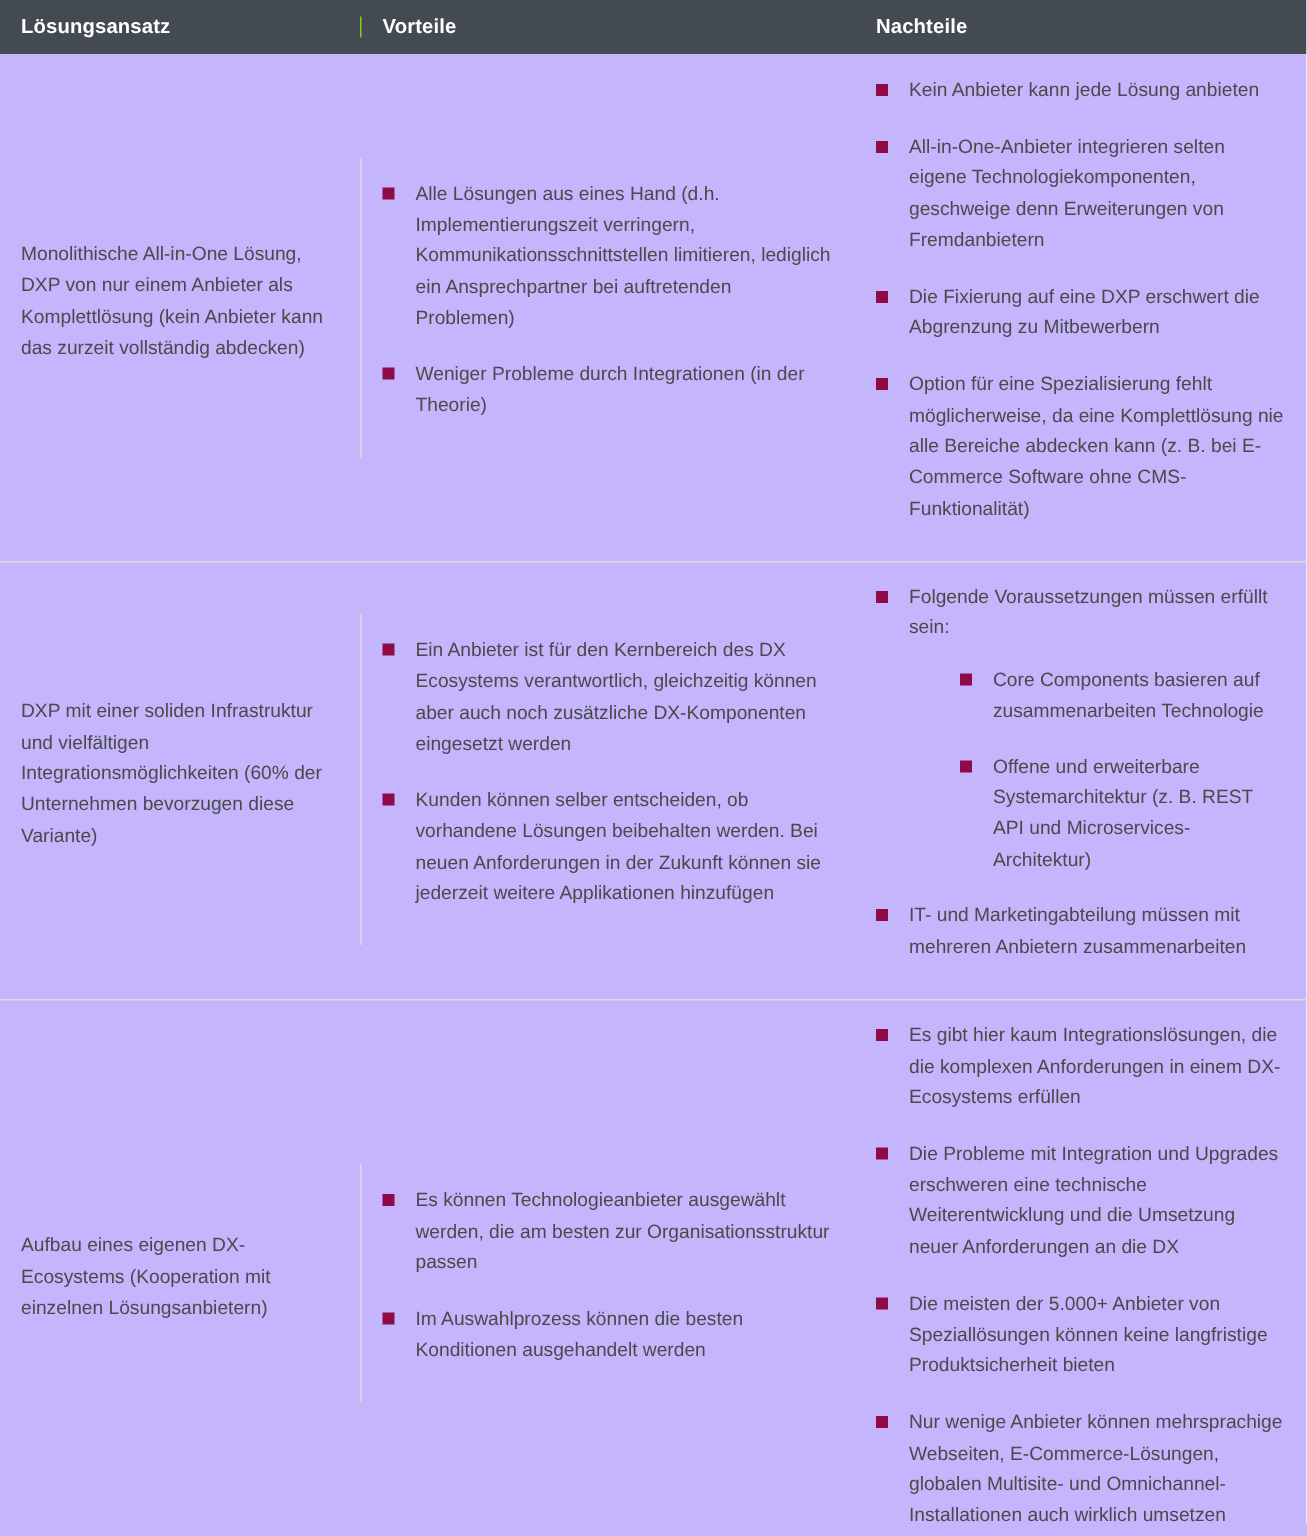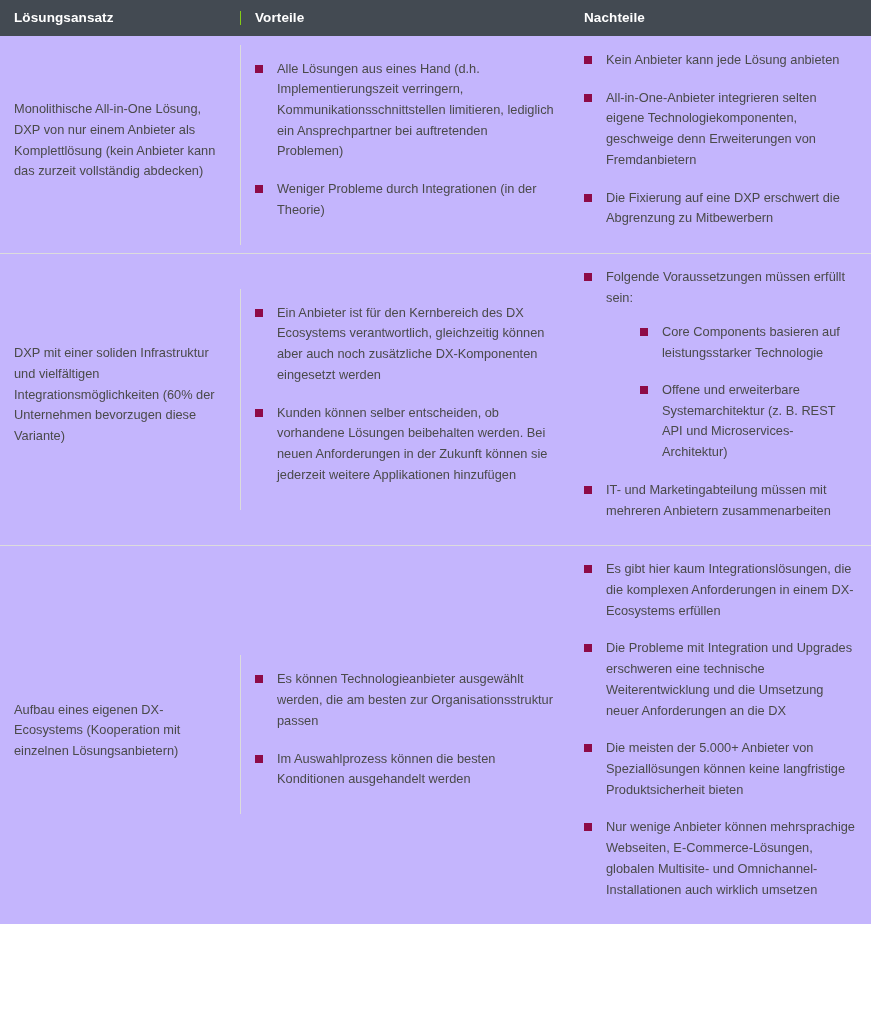--- a/index.html
+++ b/index.html
@@ -140,37 +140,38 @@
           <ul class="bullets">
             <li><span class="bullet-mark"></span><span class="li-text">Alle Lösungen aus eines Hand (d.h. Implementierungszeit verringern, Kommunikationsschnittstellen limitieren, lediglich ein Ansprechpartner bei auftretenden Problemen)</span></li>
             <li><span class="bullet-mark"></span><span class="li-text">Weniger Probleme durch Integrationen (in der Theorie)</span></li>
           </ul>
         </div>
         <div class="td col-3">
           <ul class="bullets">
             <li><span class="bullet-mark"></span><span class="li-text">Kein Anbieter kann jede Lösung anbieten</span></li>
             <li><span class="bullet-mark"></span><span class="li-text">All-in-One-Anbieter integrieren selten eigene Technologiekomponenten, geschweige denn Erweiterungen von Fremdanbietern</span></li>
             <li><span class="bullet-mark"></span><span class="li-text">Die Fixierung auf eine DXP erschwert die Abgrenzung zu Mitbewerbern</span></li>
+            <li><span class="bullet-mark"></span><span class="li-text">Option für eine Spezialisierung fehlt möglicherweise, da eine Komplettlösung nie alle Bereiche abdecken kann (z. B. bei E-Commerce Software ohne CMS-Funktionalität)</span></li>
           </ul>
         </div>
       </div>
       <div class="table-row">
         <div class="td col-1">
           <div class="approach-text">DXP mit einer soliden Infrastruktur und vielfältigen Integrationsmöglichkeiten (60% der Unternehmen bevorzugen diese Variante)</div>
         </div>
         <div class="td col-2 cell-divider">
           <ul class="bullets">
             <li><span class="bullet-mark"></span><span class="li-text">Ein Anbieter ist für den Kernbereich des DX Ecosystems verantwortlich, gleichzeitig können aber auch noch zusätzliche DX-Komponenten eingesetzt werden</span></li>
             <li><span class="bullet-mark"></span><span class="li-text">Kunden können selber entscheiden, ob vorhandene Lösungen beibehalten werden. Bei neuen Anforderungen in der Zukunft können sie jederzeit weitere Applikationen hinzufügen</span></li>
           </ul>
         </div>
         <div class="td col-3">
           <ul class="bullets">
             <li><span class="bullet-mark"></span><span class="li-text">Folgende Voraussetzungen müssen erfüllt sein:</span><ul class="sub-bullets">
-                <li><span class="bullet-mark"></span><span class="li-text">Core Components basieren auf leistungsstarker Technologie</span></li>
+                <li><span class="bullet-mark"></span><span class="li-text">Core Components basieren auf zusammenarbeiten Technologie</span></li>
                 <li><span class="bullet-mark"></span><span class="li-text">Offene und erweiterbare Systemarchitektur (z. B. REST API und Microservices-Architektur)</span></li>
               </ul></li>
             <li><span class="bullet-mark"></span><span class="li-text">IT- und Marketingabteilung müssen mit mehreren Anbietern zusammenarbeiten</span></li>
           </ul>
         </div>
       </div>
       <div class="table-row">
         <div class="td col-1">
           <div class="approach-text">Aufbau eines eigenen DX-Ecosystems (Kooperation mit einzelnen Lösungsanbietern)</div>
         </div>

